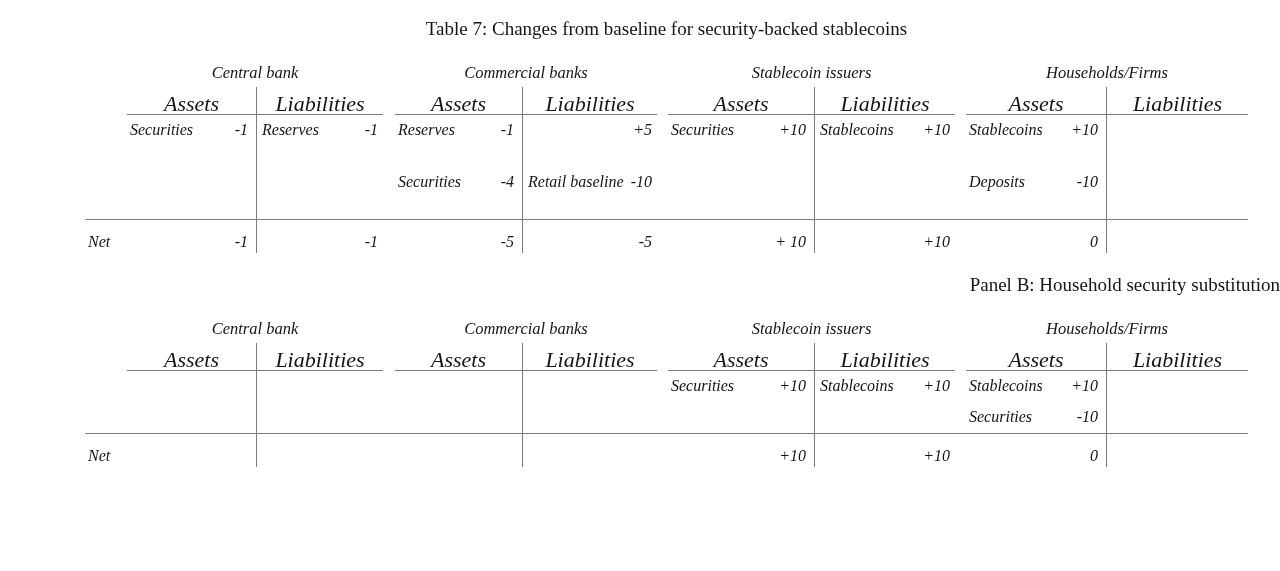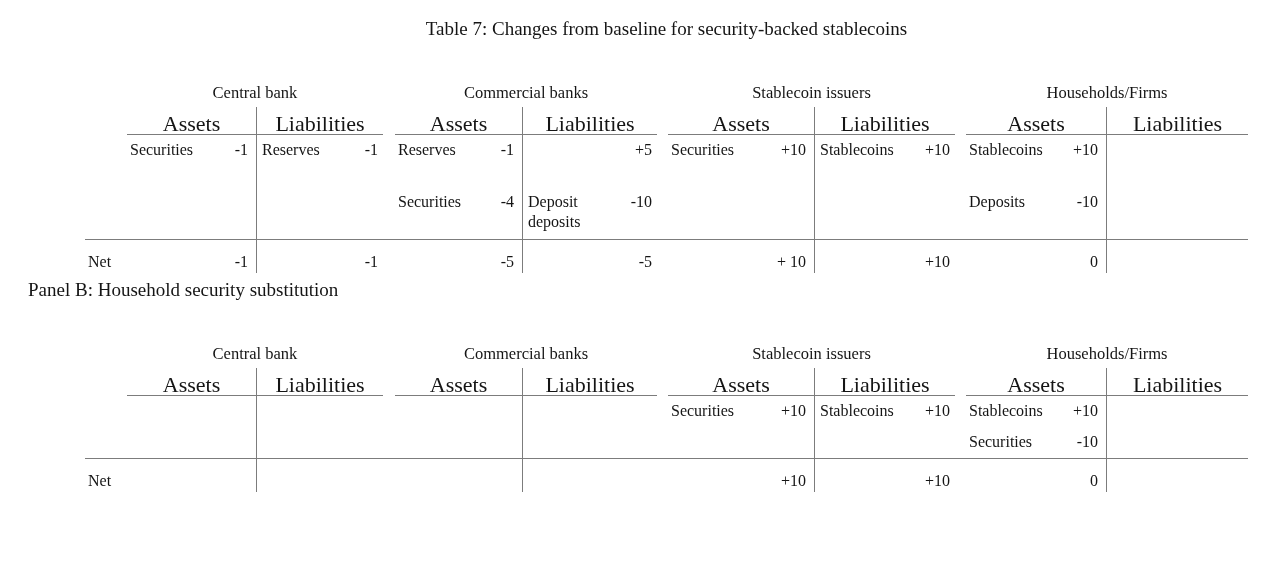--- a/index.html
+++ b/index.html
@@ -2,26 +2,27 @@
 <html><head>
 <meta charset="utf-8">
 <style>
   :root{ --line:#7c7c7c; --ink:#151515; }
   *{ margin:0; padding:0; box-sizing:border-box; }
   html,body{ background:#ffffff; }
   body{ width:1280px; height:571px; font-family:"Liberation Serif", serif; color:var(--ink); }
   .page{ position:relative; width:1280px; height:571px; overflow:hidden; background:#fff; }
   .title{ margin:18px 0 0 85px; width:1163px; text-align:center; font-size:19px; }
   .pheading{ margin:53px 0 0 28px; font-size:19px; }
-  .pheading.b{ margin-top:6px; }
+  .pheading.b{ margin-top:21px;text-align:right; }
   .ptable{
-    margin:37px 0 0 85px;
+    margin:17px 0 0 85px;
     display:grid;
     grid-template-columns:42px 130px 126px 12px 128px 134px 11px 147px 140px 11px 141px 141px;
     font-size:16px;
+    font-style:italic;
   }
   .ta{ grid-template-rows:30px 28px 52px 52px 34px; }
   .tb{ grid-template-rows:30px 28px 31px 31px 34px; }
   .r1{grid-row:1}.r2{grid-row:2}.r3{grid-row:3}.r4{grid-row:4}.r5{grid-row:5}
   .sA{grid-column:2 / span 2}.sB{grid-column:5 / span 2}.sC{grid-column:8 / span 2}.sD{grid-column:11 / span 2}
   .cA1{grid-column:2}.cA2{grid-column:3}.cB1{grid-column:5}.cB2{grid-column:6}
   .cC1{grid-column:8}.cC2{grid-column:9}.cD1{grid-column:11}.cD2{grid-column:12}
   .g1{grid-column:4}.g2{grid-column:7}.g3{grid-column:10}
   .ename{ text-align:center; padding-top:6px; font-size:16.5px; }
   .hdr{ text-align:center; padding-top:4px; border-bottom:1px solid var(--line); font-size:22px; }
@@ -98,21 +99,21 @@
       </div>
     <div class="bcell lcell cA2 r4">
         <span class="lbl"></span>
         <span class="val"></span>
       </div>
     <div class="bcell acell acol cB1 r4">
         <span class="lbl">Securities</span>
         <span class="val">-4</span>
       </div>
     <div class="bcell lcell cB2 r4">
-        <span class="lbl">Deposit deposits</span>
+        <span class="lbl">Retail baseline</span>
         <span class="val">-10</span>
       </div>
     <div class="bcell acell acol cC1 r4">
         <span class="lbl"></span>
         <span class="val"></span>
       </div>
     <div class="bcell lcell cC2 r4">
         <span class="lbl"></span>
         <span class="val"></span>
       </div>

